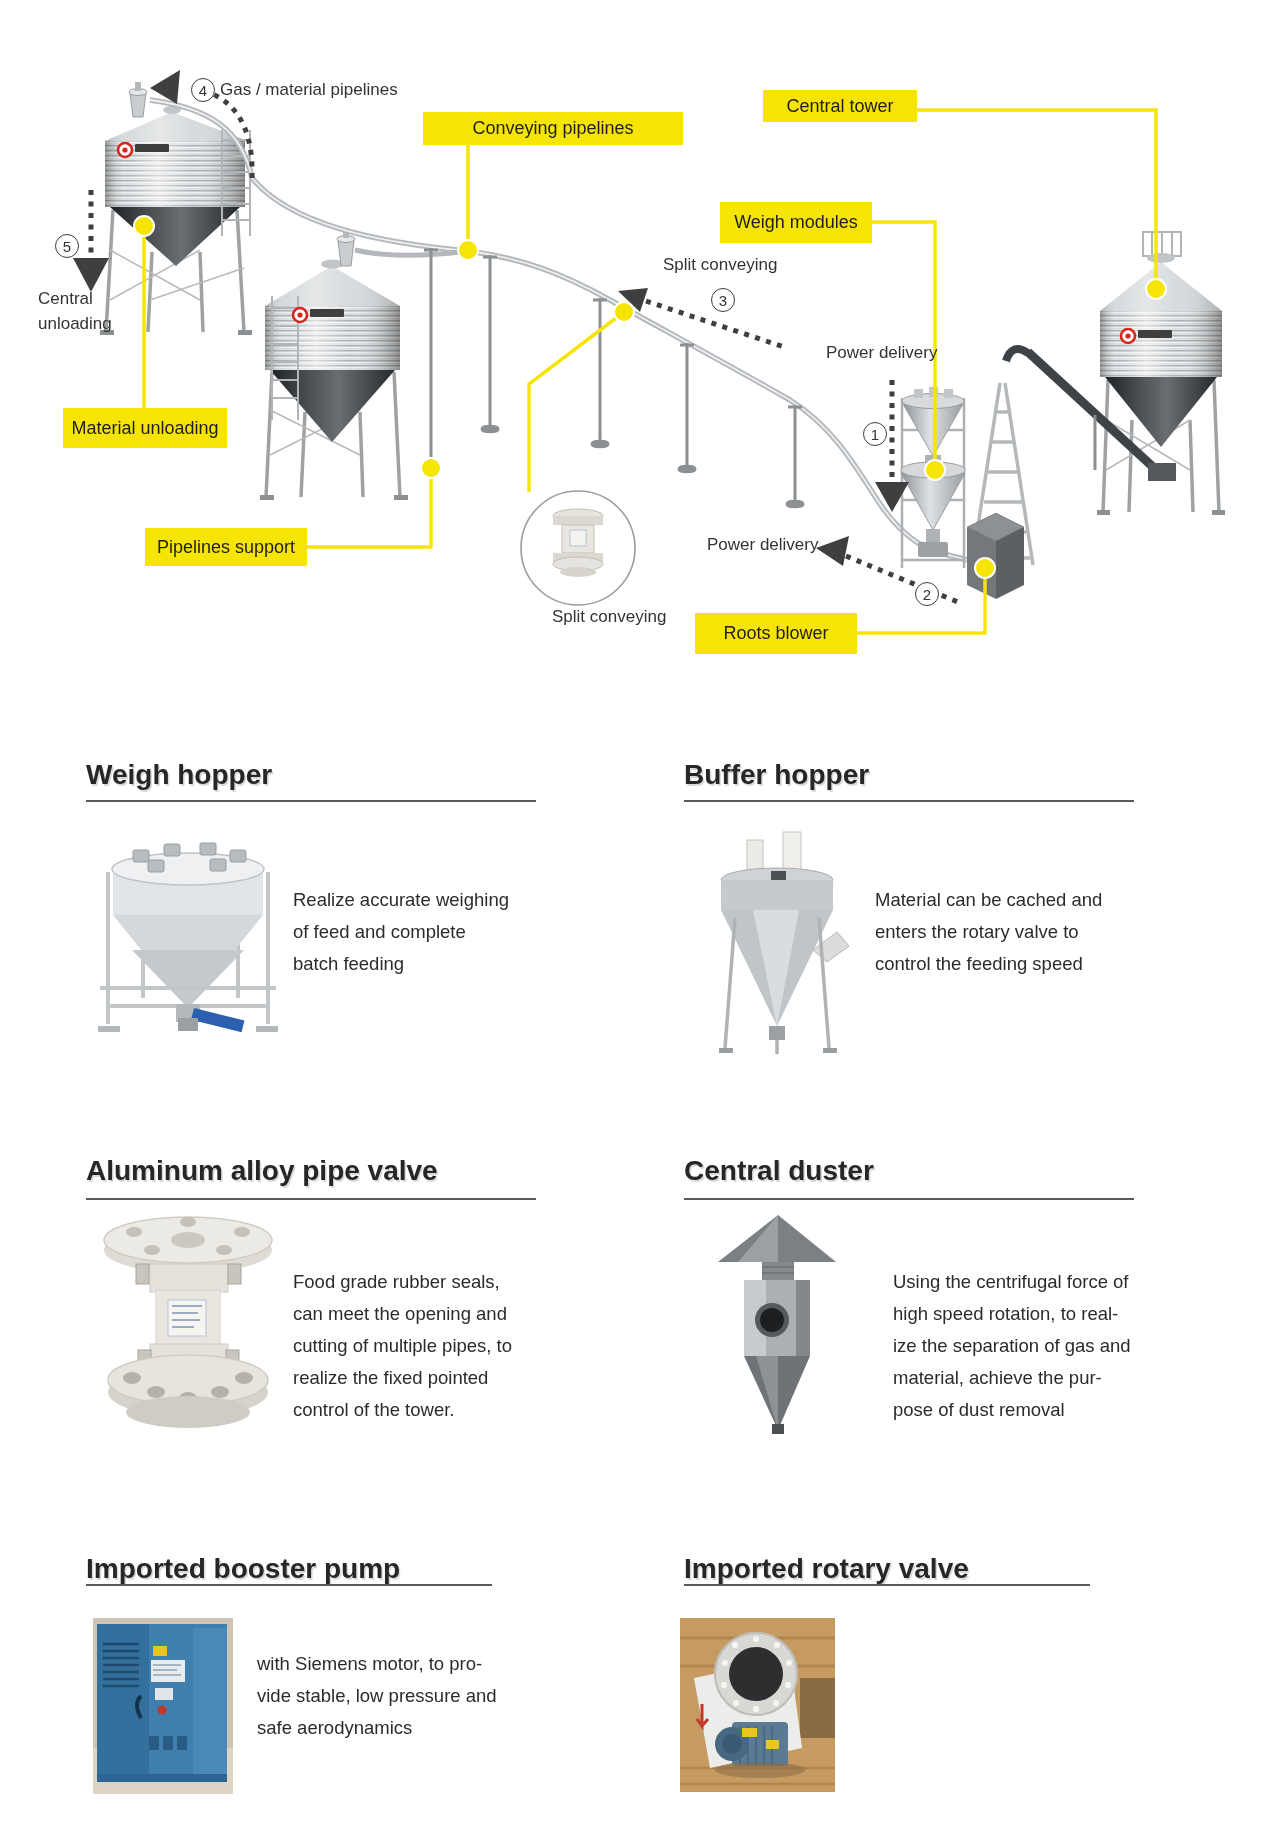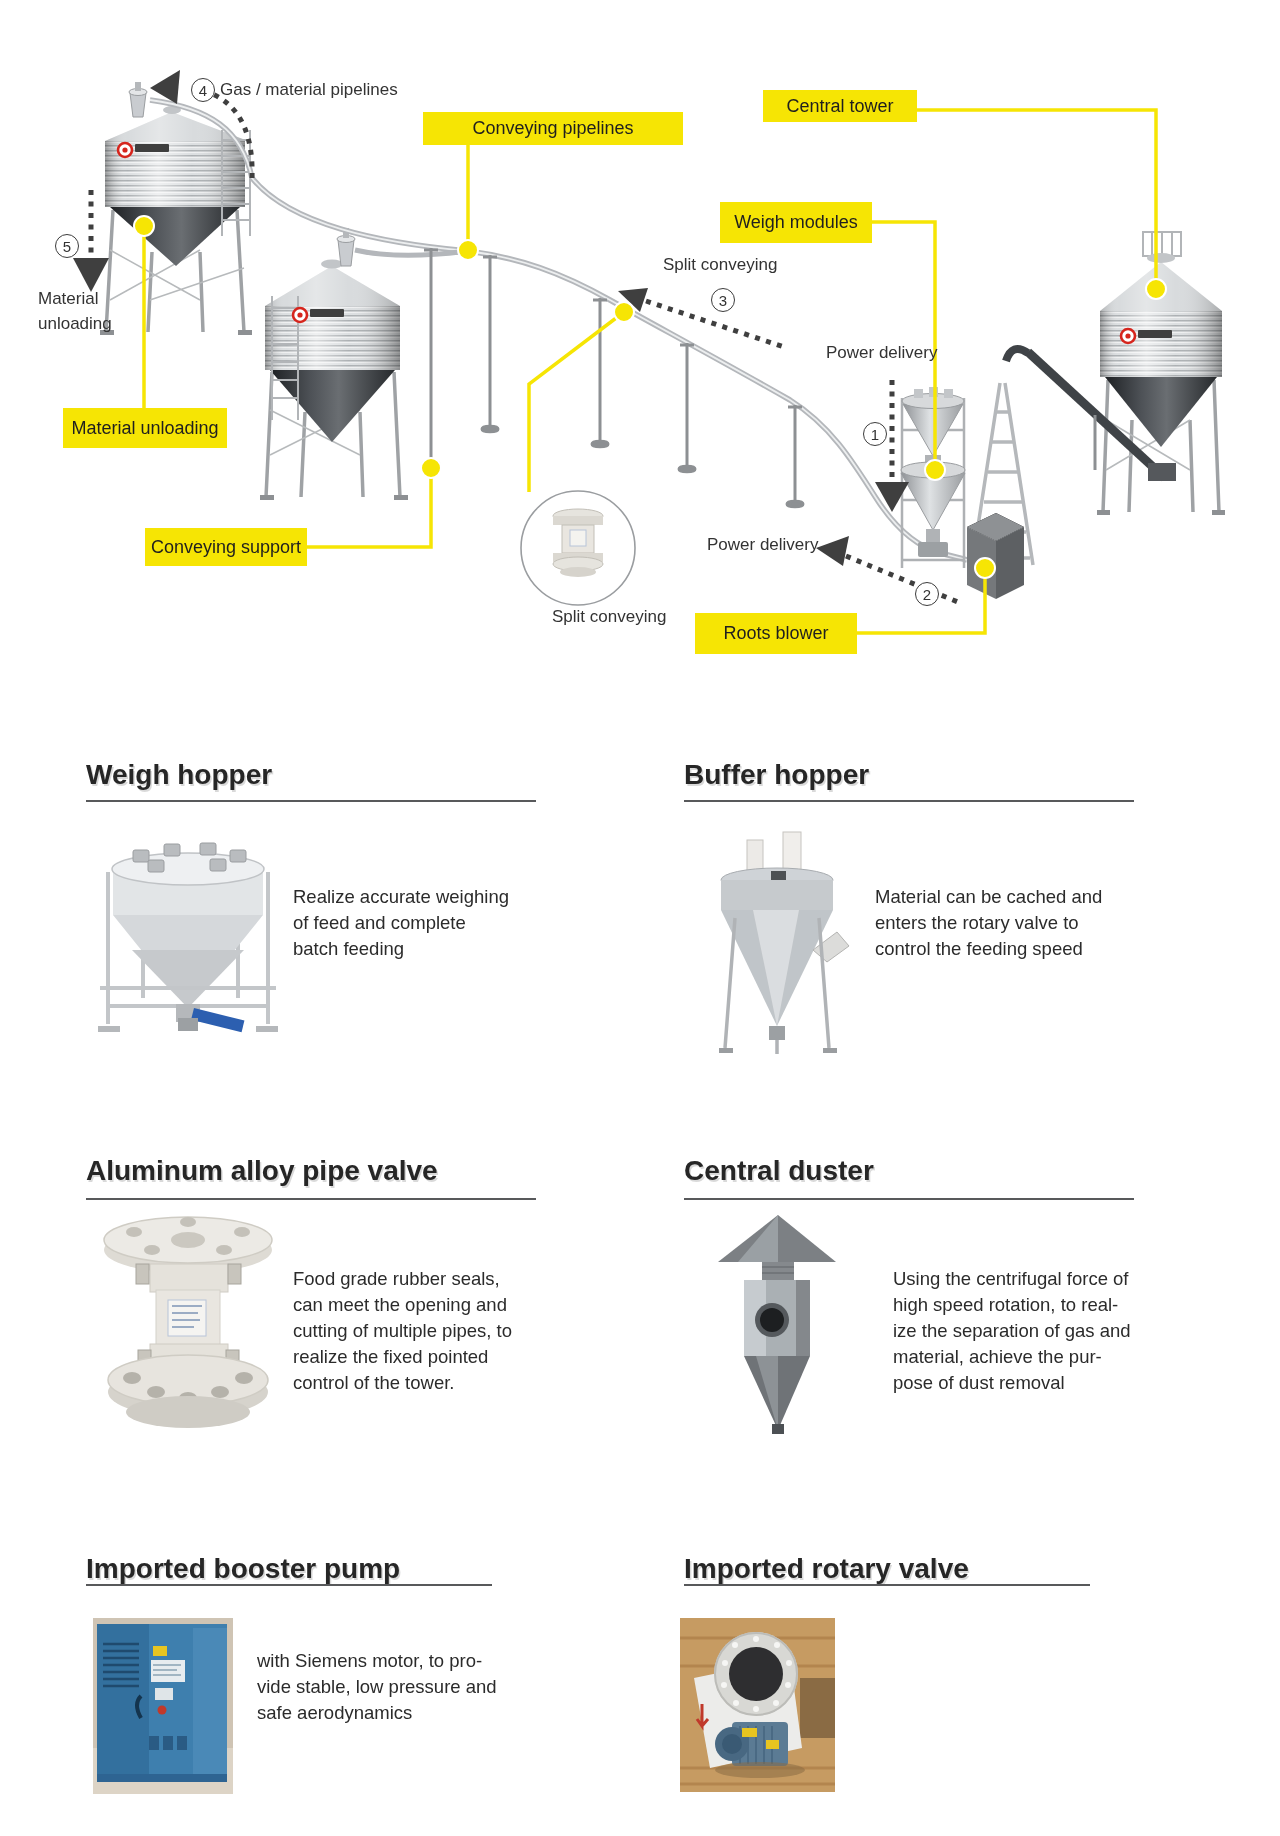--- a/index.html
+++ b/index.html
@@ -9,21 +9,21 @@
   
   .dtext{position:absolute;font-size:17px;color:#333;white-space:pre-line;line-height:25px;}
   .ylabel{position:absolute;background:#f6e504;color:#1f1f1f;font-size:18px;
           display:flex;align-items:center;justify-content:center;text-align:center;}
   .numcircle{position:absolute;width:22px;height:22px;border:1.6px solid #3c3c3c;border-radius:50%;
              background:#fff;font-size:15px;color:#333;display:flex;align-items:center;justify-content:center;}
   
   .sec-title{position:absolute;font-size:28px;font-weight:700;color:#262626;
              text-shadow:1.5px 1.5px 0 rgba(0,0,0,0.15);white-space:nowrap;}
   .sec-rule{position:absolute;height:2px;background:#58595b;}
-  .desc{position:absolute;font-size:18.5px;line-height:26px;color:#2b2b2b;white-space:pre-line;}
+  .desc{position:absolute;font-size:18.5px;line-height:32px;color:#2b2b2b;white-space:pre-line;}
   svg{display:block;}
 </style>
 </head>
 <body>
 
 <div class="page">
 
   <svg class="abs" style="left:0;top:0" width="1280" height="670" viewBox="0 0 1280 670">
     <defs>
       <pattern id="corr" width="6" height="5" patternUnits="userSpaceOnUse">
@@ -222,41 +222,41 @@
     </g>
   </svg>
 
   <div class="numcircle" style="left:191px;top:78px">
       <span>4</span>
     </div>
   <div class="dtext" style="left:220px;top:77px">Gas / material pipelines</div>
   <div class="numcircle" style="left:55px;top:234px">
       <span>5</span>
     </div>
-  <div class="dtext" style="left:38px;top:286px">Material
+  <div class="dtext" style="left:38px;top:286px">Central
 unloading</div>
   <div class="dtext" style="left:663px;top:252px">Split conveying</div>
   <div class="numcircle" style="left:711px;top:288px">
       <span>3</span>
     </div>
   <div class="dtext" style="left:826px;top:340px">Power delivery</div>
   <div class="numcircle" style="left:863px;top:422px">
       <span>1</span>
     </div>
   <div class="dtext" style="left:707px;top:532px">Power delivery</div>
   <div class="numcircle" style="left:915px;top:582px">
       <span>2</span>
     </div>
   <div class="dtext" style="left:552px;top:604px">Split conveying</div>
 
   <div class="ylabel" style="left:423px;top:112px;width:260px;height:33px">Conveying pipelines</div>
   <div class="ylabel" style="left:763px;top:90px;width:154px;height:32px">Central tower</div>
   <div class="ylabel" style="left:720px;top:202px;width:152px;height:41px">Weigh modules</div>
   <div class="ylabel" style="left:63px;top:408px;width:164px;height:40px">Material unloading</div>
-  <div class="ylabel" style="left:145px;top:528px;width:162px;height:38px">Conveying support</div>
+  <div class="ylabel" style="left:145px;top:528px;width:162px;height:38px">Pipelines support</div>
   <div class="ylabel" style="left:695px;top:613px;width:162px;height:41px">Roots blower</div>
 
   <h2 class="sec-title" style="left:86px;top:736px">Weigh hopper</h2>
   <div class="sec-rule" style="left:86px;top:800px;width:450px"></div>
   <svg class="abs" style="left:88px;top:838px" width="200" height="198" viewBox="0 0 200 198">
     <path d="M20,34 V186 M180,34 V186 M55,20 V160 M150,20 V160" stroke="#c3c6c9" stroke-width="4" fill="none"></path>
     <rect x="25" y="32" width="150" height="45" fill="#e2e5e7"></rect>
     <polygon points="25,77 175,77 100,170" fill="#d5d8db"></polygon>
     <polygon points="44,112 156,112 100,170" fill="#c6c9cc"></polygon>
     <ellipse cx="100" cy="31" rx="76" ry="16" fill="#eef0f2" stroke="#c0c3c6" stroke-width="1.5"></ellipse>

